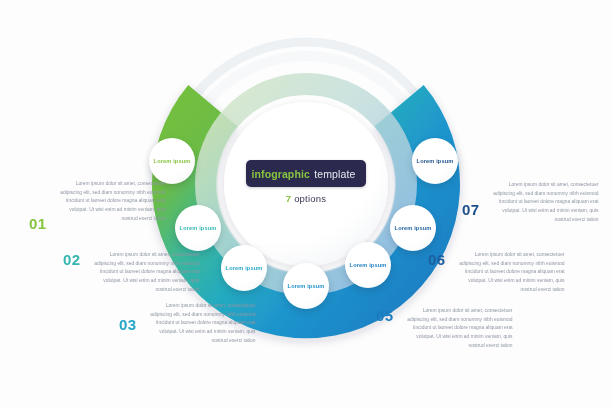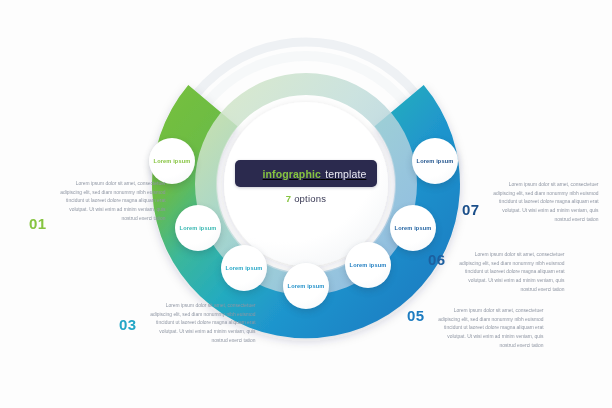--- a/index.html
+++ b/index.html
@@ -15,23 +15,22 @@
   #graphic{position:absolute;left:146px;top:34px;width:320px;height:300px;}
   #graphic svg{position:absolute;left:0;top:0;overflow:visible;}
 
   
   .badge-wrap{
     position:absolute;left:50%;top:126px;transform:translateX(-50%);
     text-align:center;width:200px;
   }
   .badge{
     display:inline-block;background:#2b2a4e;border-radius:5px;
-    padding:4px 11px 5px 28px;white-space:nowrap;
+    padding:4px 11px 5px 6px;white-space:nowrap;
     box-shadow:0 1px 3px rgba(40,40,70,.25);
-    text-decoration:underline;
   }
   .badge .b1{color:#86c440;font-size:10.5px;font-weight:bold;letter-spacing:.1px;}
   .badge .b2{color:#e9e9f2;font-size:10.5px;font-weight:normal;letter-spacing:.1px;}
   .sub{margin-top:6px;font-size:9.5px;color:#3a3a55;letter-spacing:.2px;}
   .sub .n{color:#86c440;font-weight:bold;}
 
   
   .bubble{
     position:absolute;width:46px;height:46px;border-radius:50%;
     background:radial-gradient(circle at 34% 28%,#ffffff 0%,#ffffff 58%,#f4f5f7 100%);
@@ -132,28 +131,32 @@
   </div>
   <div class="bubble" style="left:412px;top:138px;">
     <span style="color: rgb(27, 79, 138);">Lorem ipsum</span>
   </div>
 
   <div class="item left" style="left:29px;top:180px;">
     <div class="num" style="color: rgb(134, 196, 64); margin-top: 35px;">01</div>
     <div class="body">Lorem ipsum dolor sit amet, consectetuer adipiscing elit, sed diam nonummy nibh euismod tincidunt ut laoreet dolore magna aliquam erat volutpat. Ut wisi enim ad minim veniam, quis nostrud exerci tation</div>
   </div>
 
+  <div class="item left" style="left:63px;top:251px;">
+    <div class="num" style="color: rgb(53, 182, 176);">02</div>
+    <div class="body">Lorem ipsum dolor sit amet, consectetuer adipiscing elit, sed diam nonummy nibh euismod tincidunt ut laoreet dolore magna aliquam erat volutpat. Ut wisi enim ad minim veniam, quis nostrud exerci tation</div>
+  </div>
 
   <div class="item left" style="left:119px;top:302px;align-items:center;">
     <div class="num" style="color: rgb(36, 166, 198);">03</div>
     <div class="body">Lorem ipsum dolor sit amet, consectetuer adipiscing elit, sed diam nonummy nibh euismod tincidunt ut laoreet dolore magna aliquam erat volutpat. Ut wisi enim ad minim veniam, quis nostrud exerci tation</div>
   </div>
 
 
-  <div class="item" style="left:376px;top:307px;margin-left:31px;">
+  <div class="item" style="left:376px;top:307px;">
     <div class="num" style="color: rgb(29, 124, 192);">05</div>
     <div class="body">Lorem ipsum dolor sit amet, consectetuer adipiscing elit, sed diam nonummy nibh euismod tincidunt ut laoreet dolore magna aliquam erat volutpat. Ut wisi enim ad minim veniam, quis nostrud exerci tation</div>
   </div>
 
   <div class="item" style="left:428px;top:251px;">
     <div class="num" style="color: rgb(28, 95, 159);">06</div>
     <div class="body">Lorem ipsum dolor sit amet, consectetuer adipiscing elit, sed diam nonummy nibh euismod tincidunt ut laoreet dolore magna aliquam erat volutpat. Ut wisi enim ad minim veniam, quis nostrud exerci tation</div>
   </div>
 
   <div class="item" style="left:462px;top:181px;">

